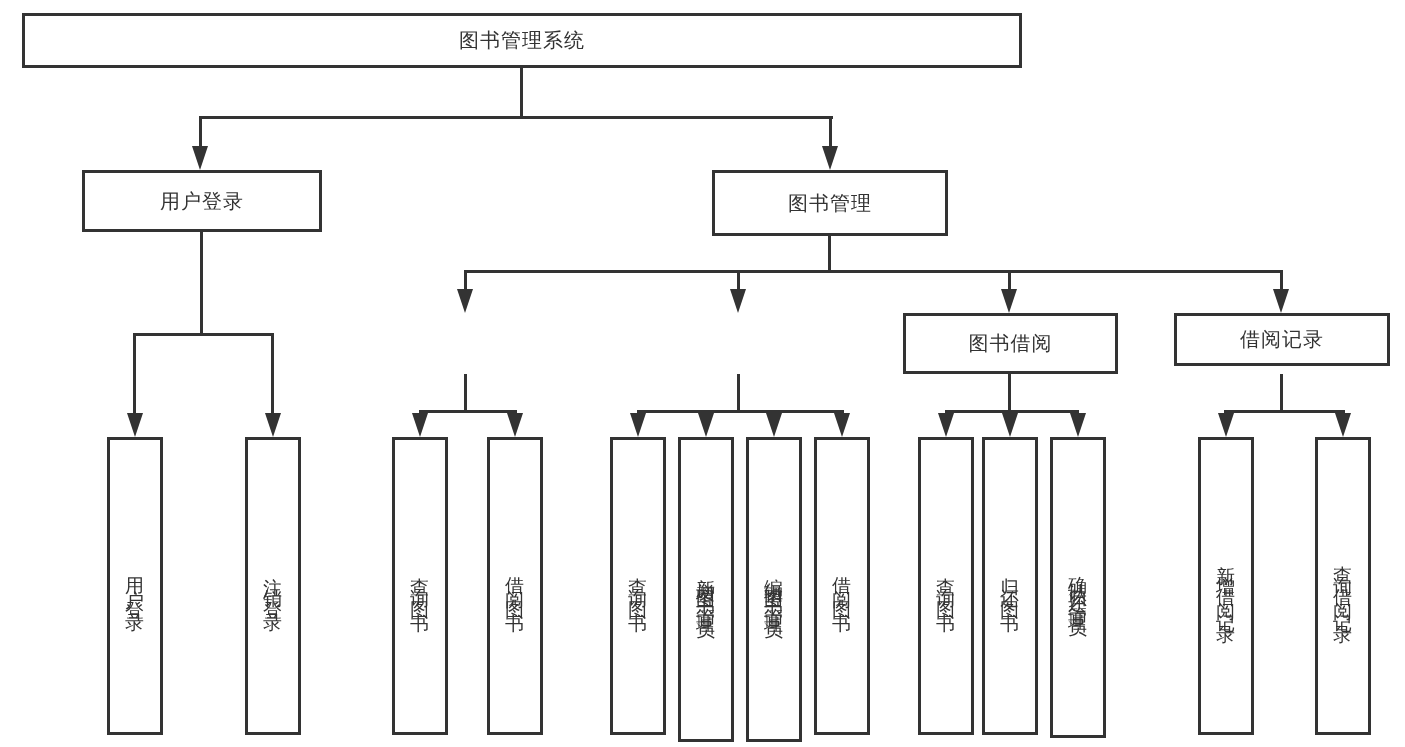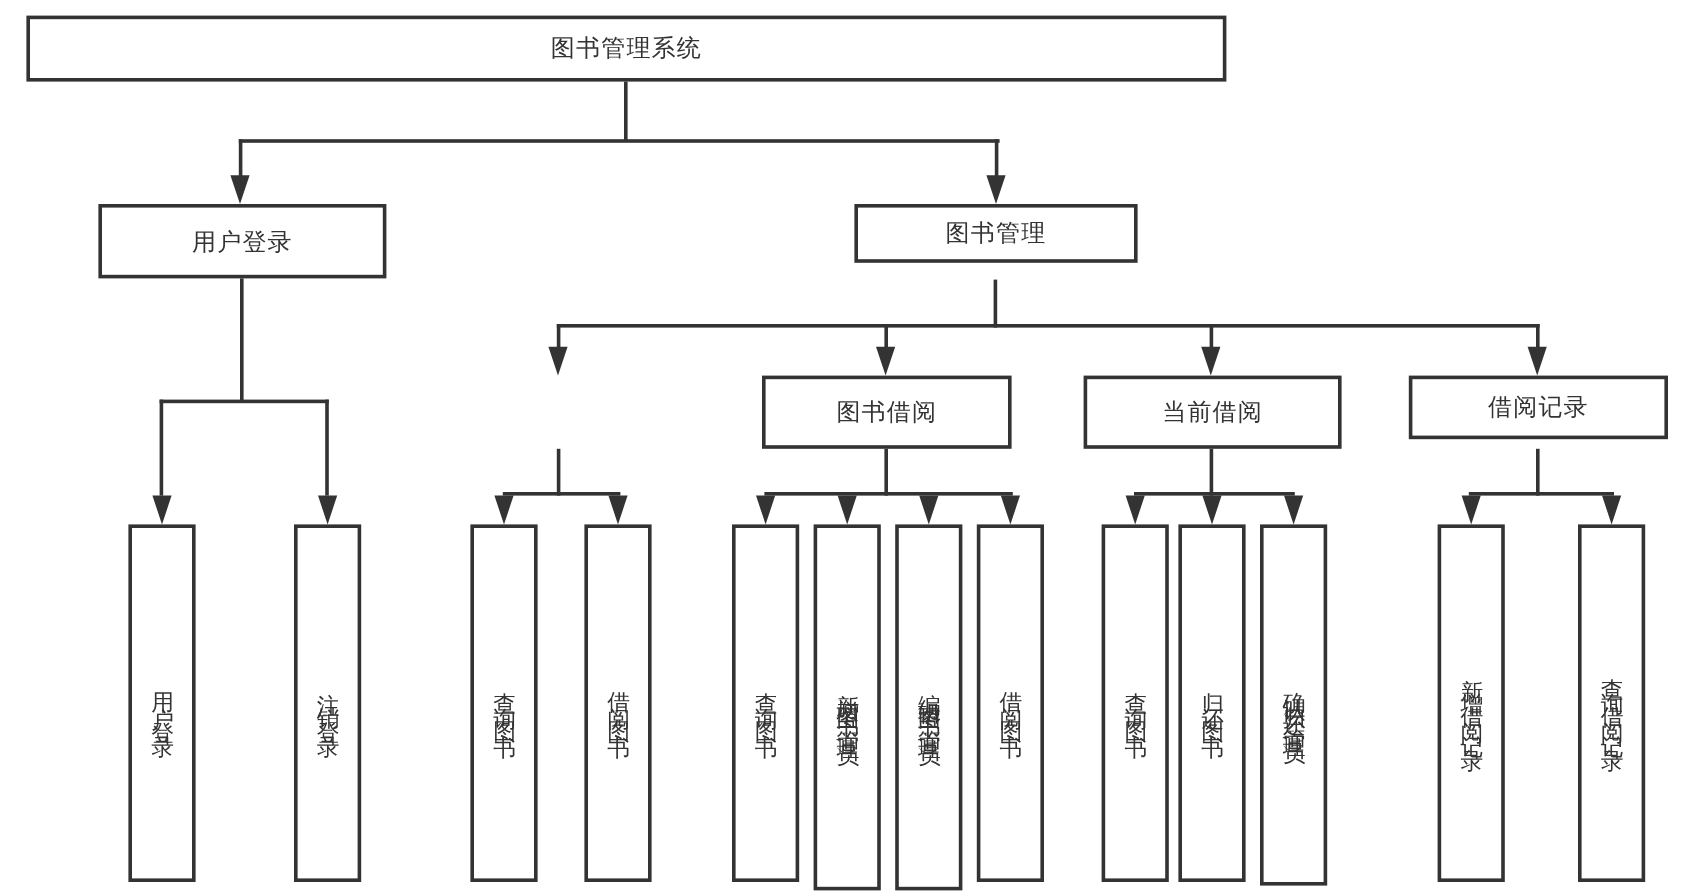--- a/index.html
+++ b/index.html
@@ -41,31 +41,28 @@
 <div class="canvas">
 
   <div class="node" style="left:22px;top:13px;width:1000px;height:55px">
     <span>图书管理系统</span>
   </div>
 
   <div class="node" style="left:82px;top:170px;width:240px;height:62px">
     <span>用户登录</span>
   </div>
 
-  <div class="node" style="left:712px;top:170px;width:236px;height:49px">
+  <div class="node" style="left:712px;top:170px;width:236px;height:66px">
     <span>图书管理</span>
   </div>
 
 
-  <div class="node" style="left:635px;top:313px;width:208px;height:61px">
-    <span>图书借阅</span>
-  </div>
 
   <div class="node" style="left:903px;top:313px;width:215px;height:61px">
-    <span>当前借阅</span>
+    <span>图书借阅</span>
   </div>
 
   <div class="node" style="left:1174px;top:313px;width:216px;height:53px">
     <span>借阅记录</span>
   </div>
 
   <div class="node vnode" style="left:107px;top:437px;width:56px;height:298px">
     <span>用户登录</span>
   </div>
   <div class="node vnode" style="left:245px;top:437px;width:56px;height:298px">

